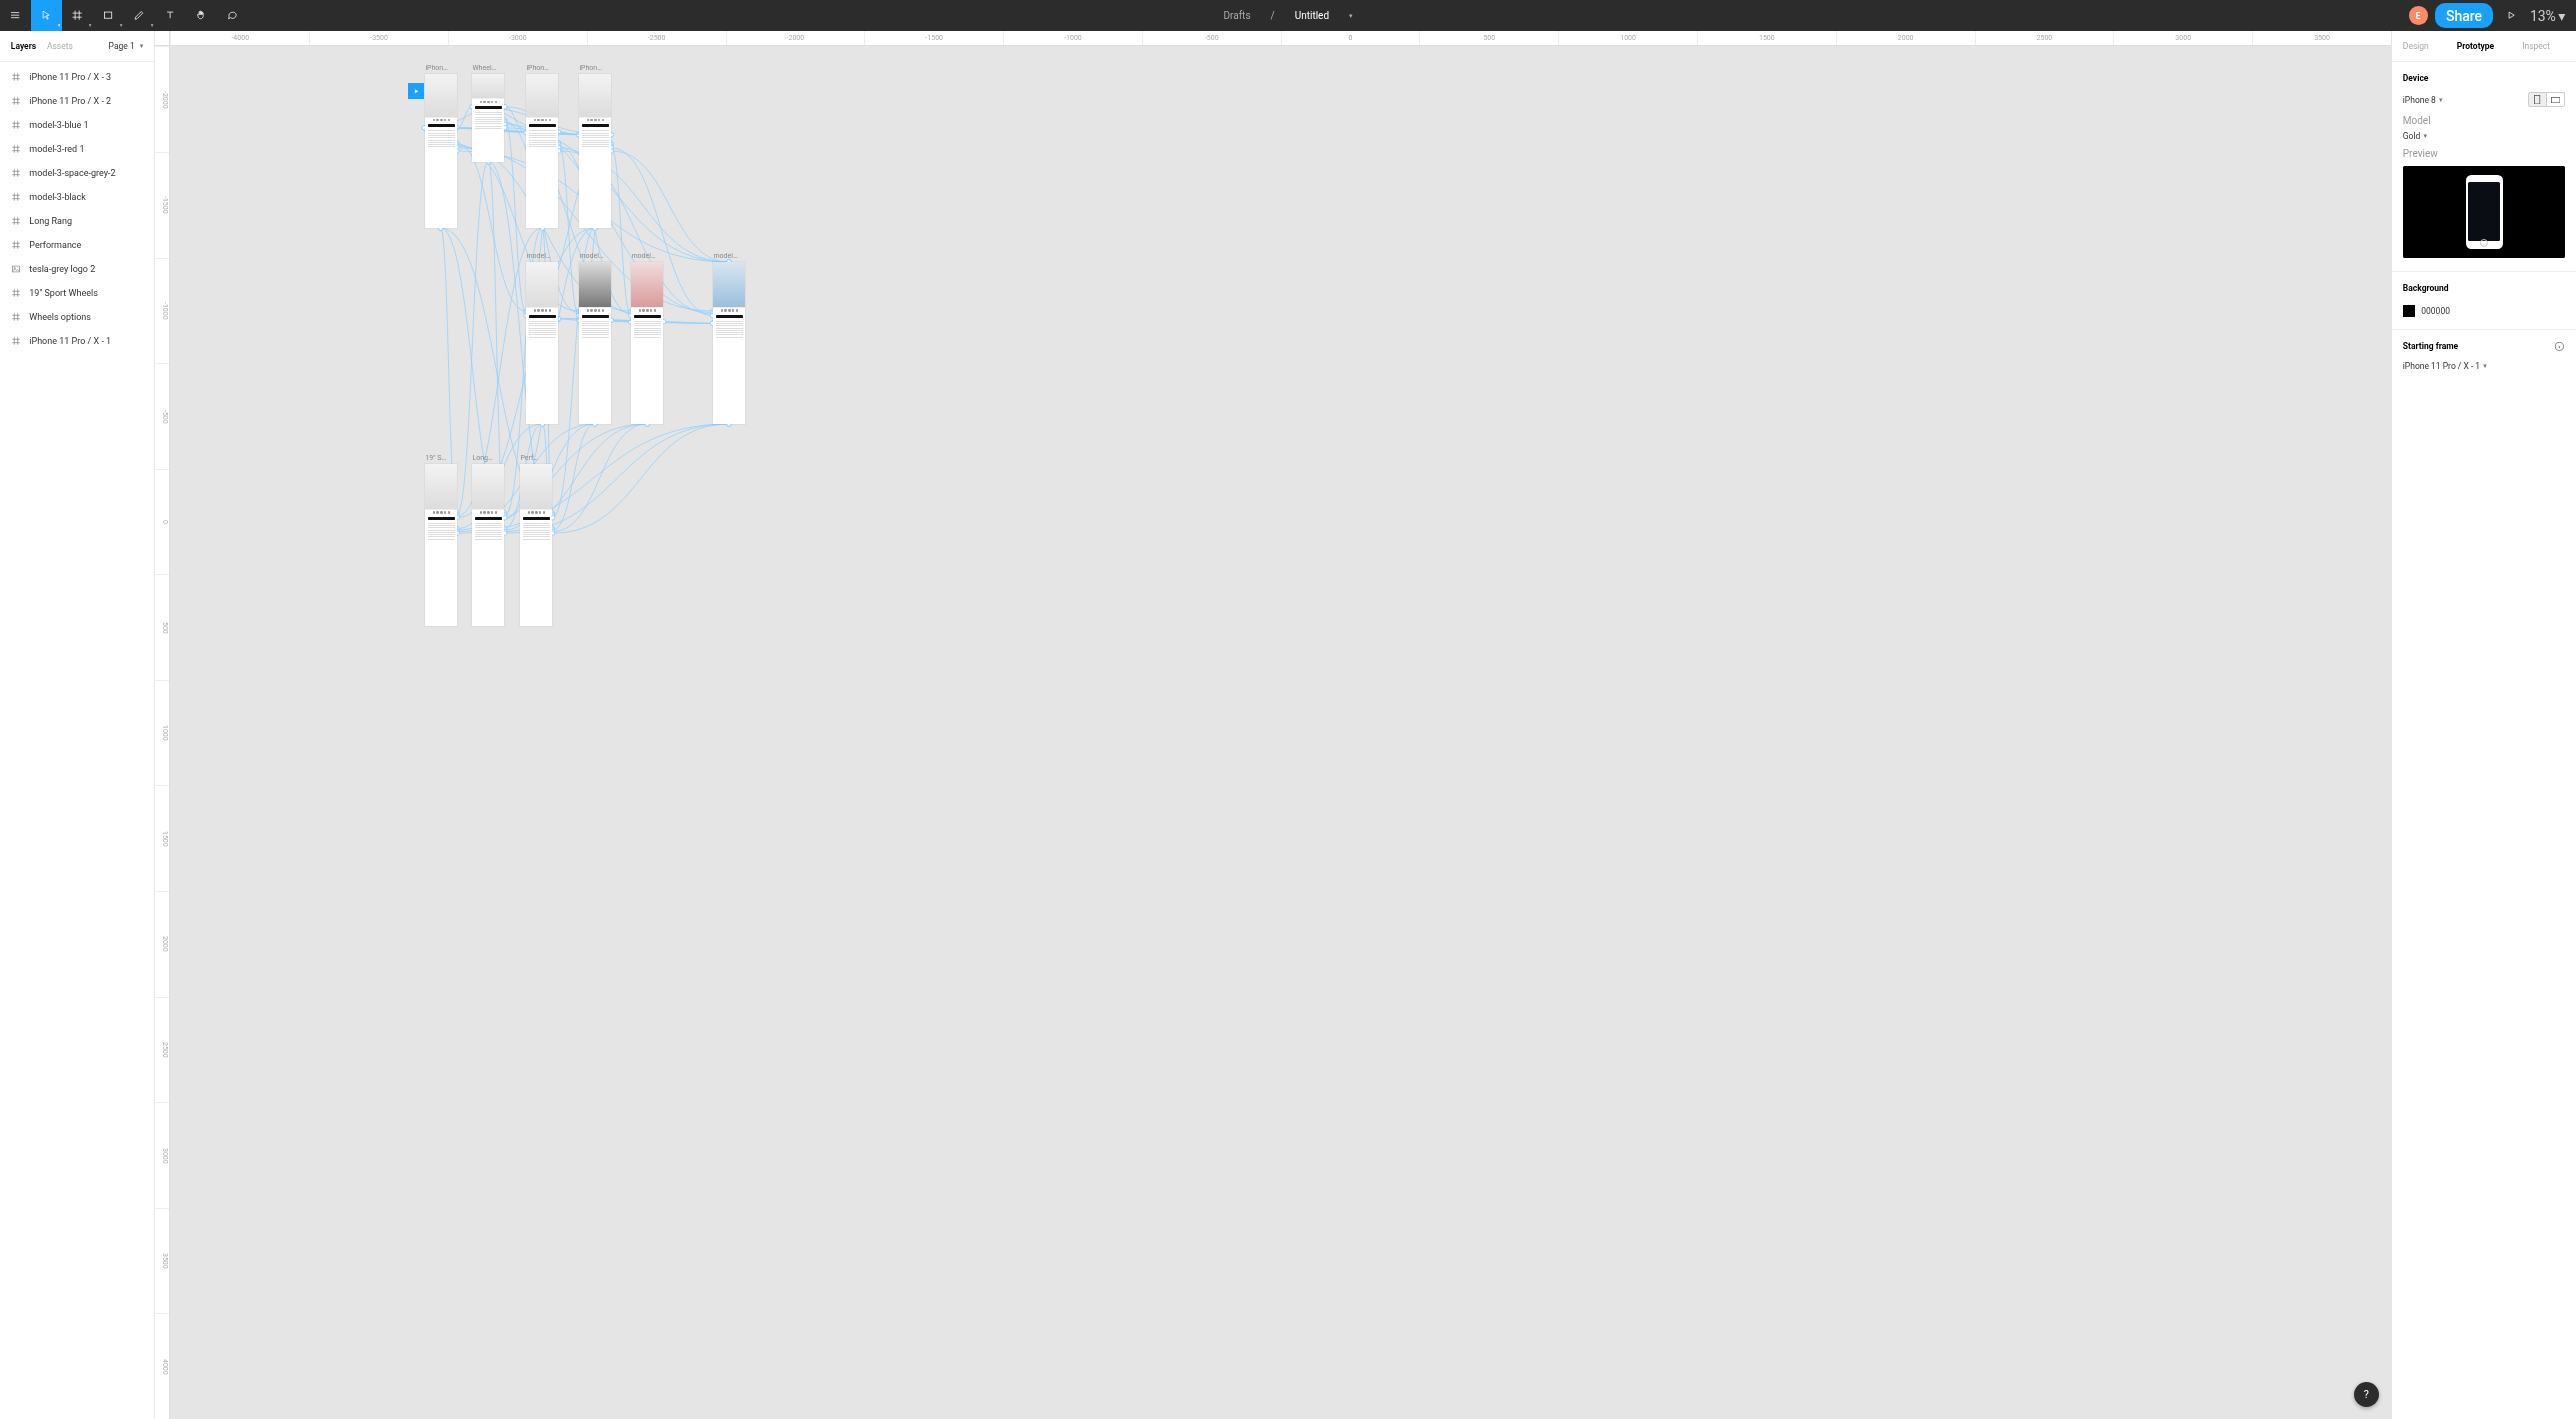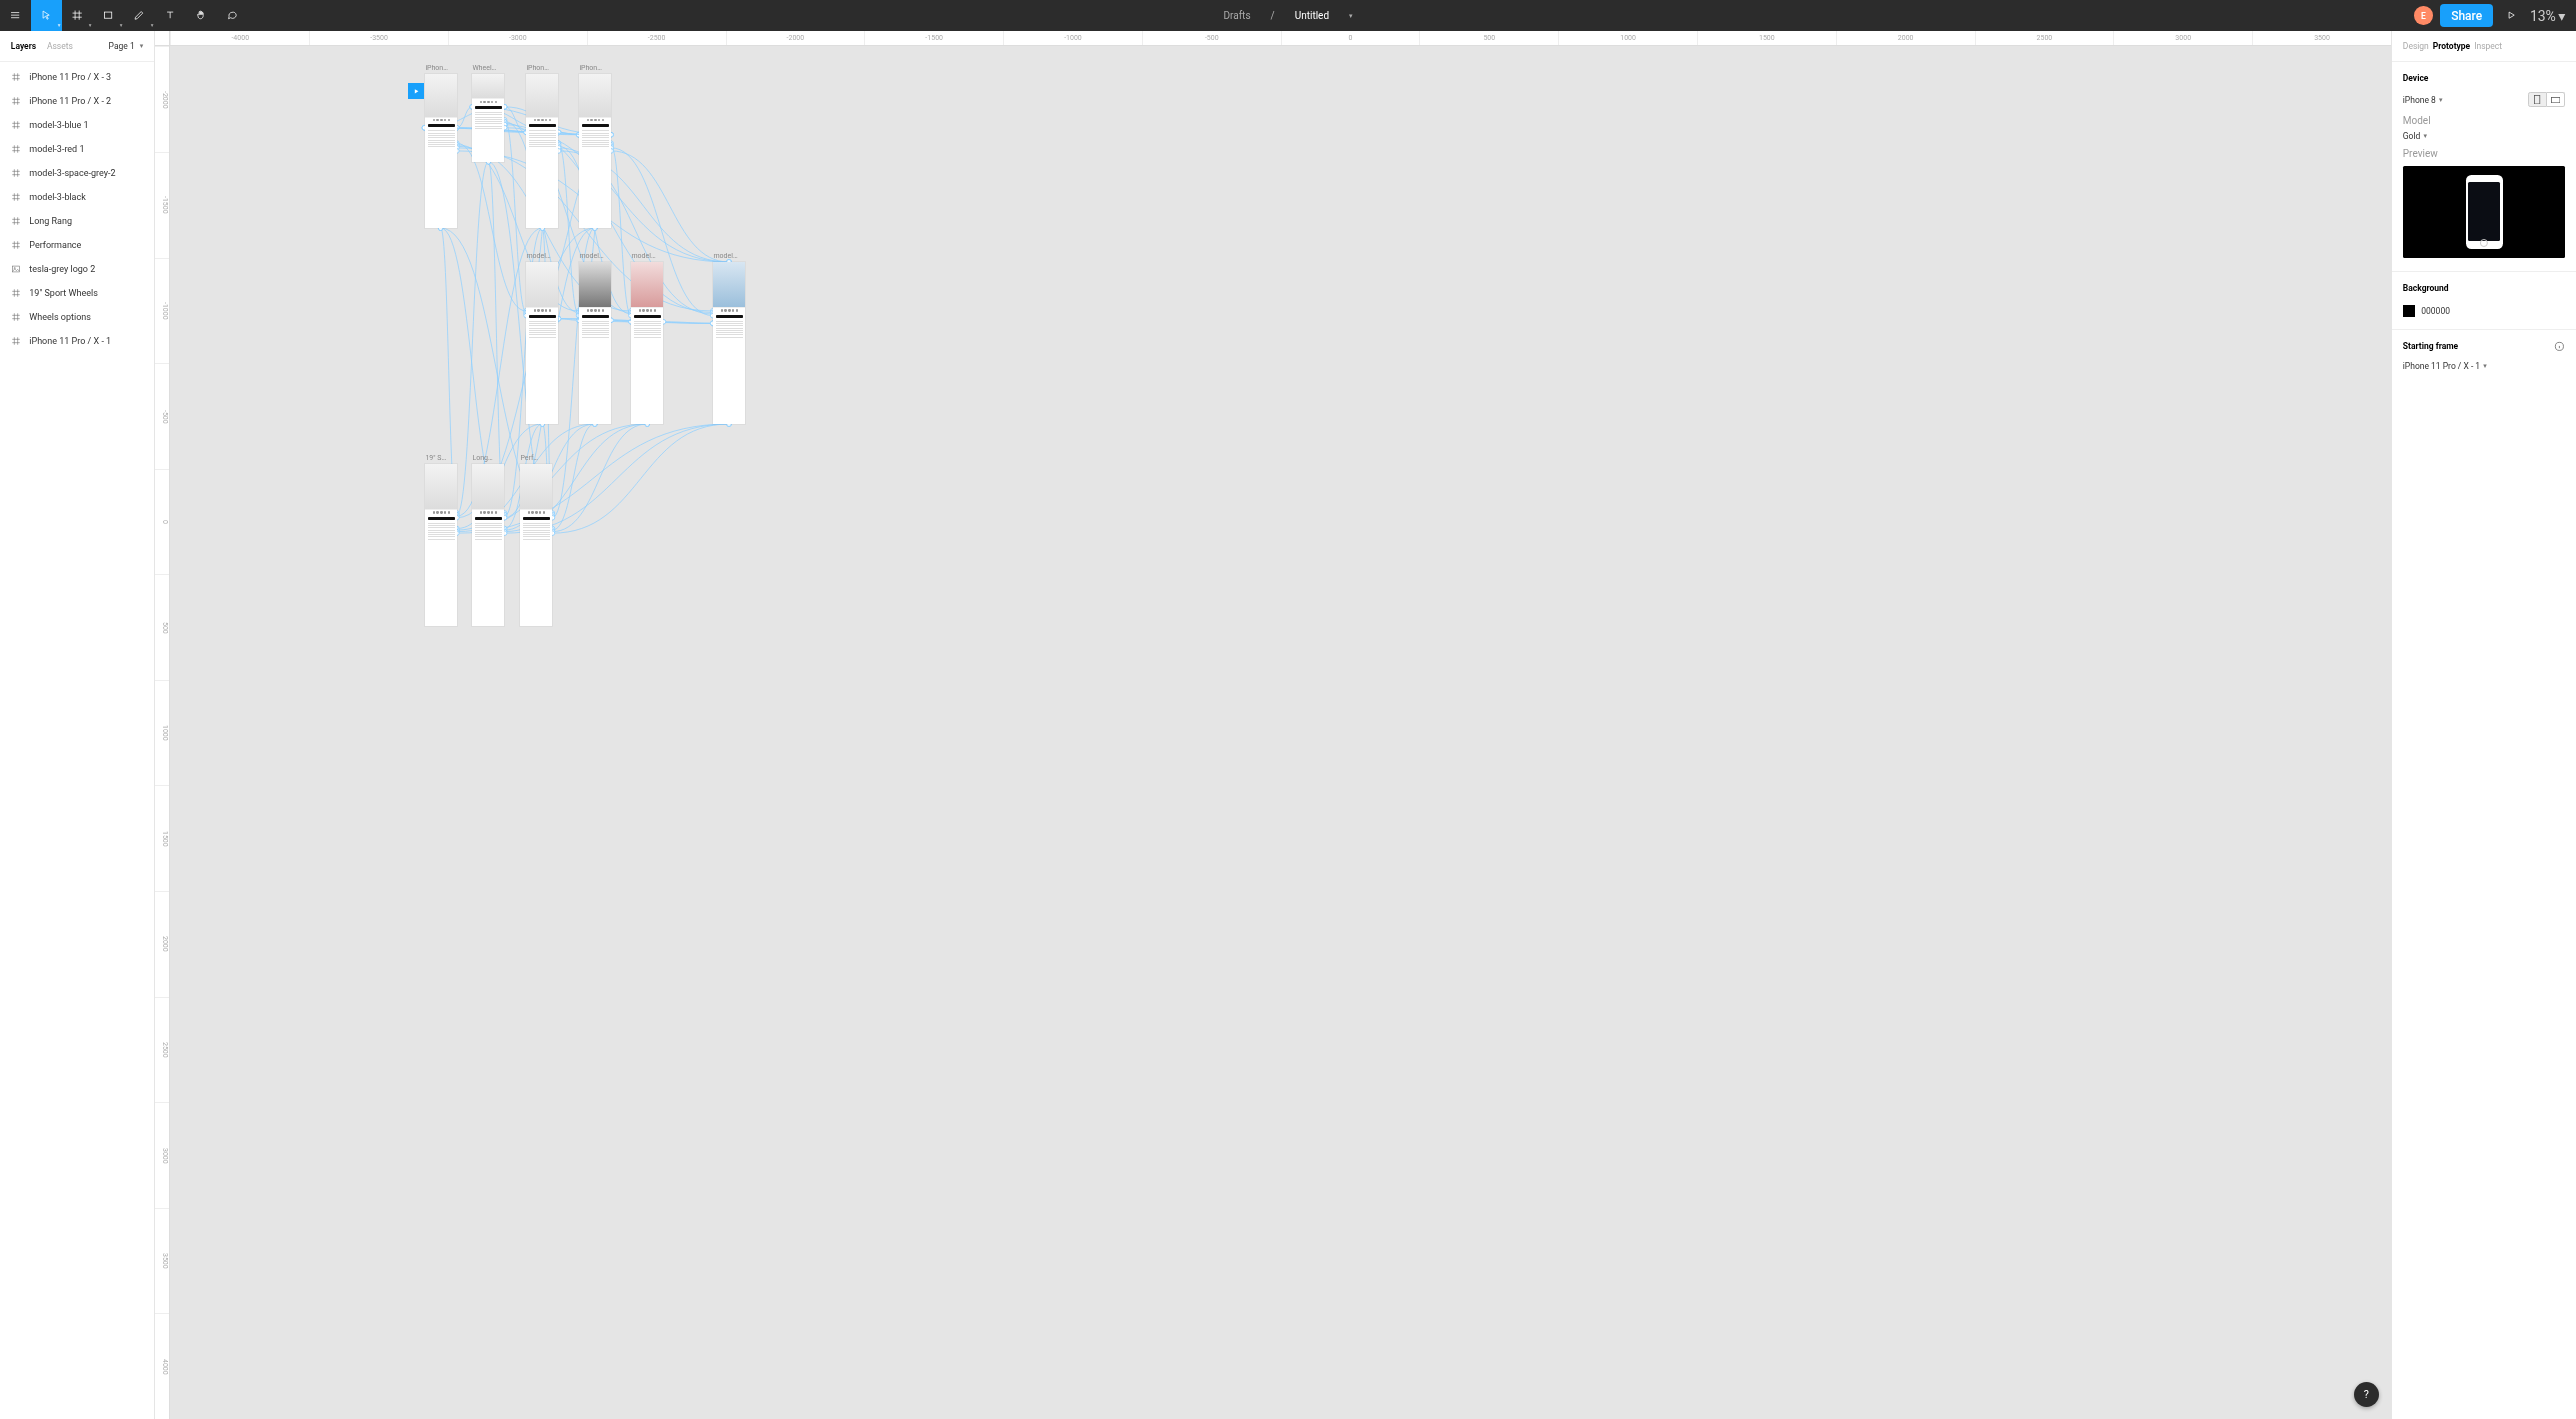--- a/index.html
+++ b/index.html
@@ -10,41 +10,41 @@
 .topbar-left { display: flex; align-items: center; height: 100%; }
 .menu-btn { width: 31px; height: 31px; display:flex; align-items:center; justify-content:center; cursor:pointer; }
 .tool-btn { width: 31px; height: 31px; display:flex; align-items:center; justify-content:center; cursor:pointer; position:relative; }
 .tool-btn.active { background: #18a0fb; }
 .tool-chev { position:absolute; right:1.5px; bottom:3.1px; font-size:5.4px; color:#aaa; }
 .tool-btn.active .tool-chev { color:#cfe9fb; }
 .topbar-center { position:absolute; left:50%; transform:translateX(-50%); font-size:10px; color:#aaa; display:flex; align-items:center; gap:20px; }
 .topbar-center .title-main { color:#fff; }
 .topbar-right { margin-left:auto; display:flex; align-items:center; gap:7.7px; padding-right:10.8px; height:100%; }
 .avatar { width:18.5px; height:18.5px; border-radius:50%; background:#ff8a65; color:#fff; font-size:8.5px; display:flex; align-items:center; justify-content:center; font-weight:600; }
-.share-btn { background:#18a0fb; color:#fff; border:none; border-radius:4px; padding:4.6px 10.8px; font-size:12px; font-weight:500; cursor:pointer; }
+.share-btn { background:#18a0fb; color:#fff; border:none; border-radius:10px; padding:4.6px 10.8px; font-size:14px; font-weight:500; cursor:pointer; }
 .present-btn { width:21.6px; height:21.6px; display:flex; align-items:center; justify-content:center; cursor:pointer; }
 .zoom { font-size:14px; color:#ccc; display:flex; align-items:center; gap:2.3px; cursor:pointer; }
 
 
 .workspace { position:absolute; top:31px; bottom:0; left:0; right:0; display:flex; }
 .sidebar-left { width:155px; border-right:0.8px solid #e5e5e5; background:#fff; display:flex; flex-direction:column; }
 .sidebar-right { width:185px; border-left:0.8px solid #e5e5e5; background:#fff; display:flex; flex-direction:column; overflow:auto; }
 .canvas-wrap { flex:1; position:relative; background:#e5e5e5; overflow:hidden; }
 
 
 .left-tabs { display:flex; align-items:center; height:31px; padding:0 10.8px; border-bottom:0.8px solid #eee; font-size:8.5px; }
 .left-tabs .tab { margin-right:10.8px; color:#aaa; cursor:pointer; }
 .left-tabs .tab.active { color:#000; font-weight:600; }
 .left-tabs .page-sel { margin-left:auto; font-size:8.5px; color:#333; display:flex; align-items:center; gap:5px; cursor:pointer; }
 .layers-list { flex:1; overflow:auto; padding-top:3.1px; }
 .layer-row { display:flex; align-items:center; height:24px; padding:0 10.8px; font-size:9px; color:#333; cursor:pointer; gap:7.7px; }
 .layer-icon { width:10.8px; height:10.8px; display:flex; align-items:center; justify-content:center; color:#777; }
 
 
-.right-tabs { display:flex; align-items:center; height:31px; padding:0 10.8px; border-bottom:0.8px solid #eee; font-size:8.5px; gap:4px; }
+.right-tabs { display:flex; align-items:center; height:31px; padding:0 10.8px; border-bottom:0.8px solid #eee; font-size:8.5px; gap:28px; }
 .right-tabs .rtab { color:#aaa; cursor:pointer; }
 .right-tabs .rtab.active { color:#000; font-weight:700; }
 .panel-section { padding:10.8px 10.8px 12.3px; border-bottom:0.8px solid #eee; }
 .section-title { font-size:8.5px; font-weight:700; color:#000; margin-bottom:9.3px; display:flex; align-items:center; justify-content:space-between; }
 .field-label { font-size:10px; color:#999; margin-bottom:4.6px; margin-top:7.7px; }
 .field-label:first-of-type { margin-top:0; }
 .select-row { display:flex; align-items:center; justify-content:space-between;text-align:center; }
 .select-val { font-size:8.5px; color:#333; display:flex; align-items:center; gap:3.1px; cursor:pointer; }
 .orient-toggle { display:flex; gap:0; }
 .orient-btn { width:18.5px; height:15.4px; border:0.8px solid #ccc; display:flex; align-items:center; justify-content:center; cursor:pointer; background:#fff; }

